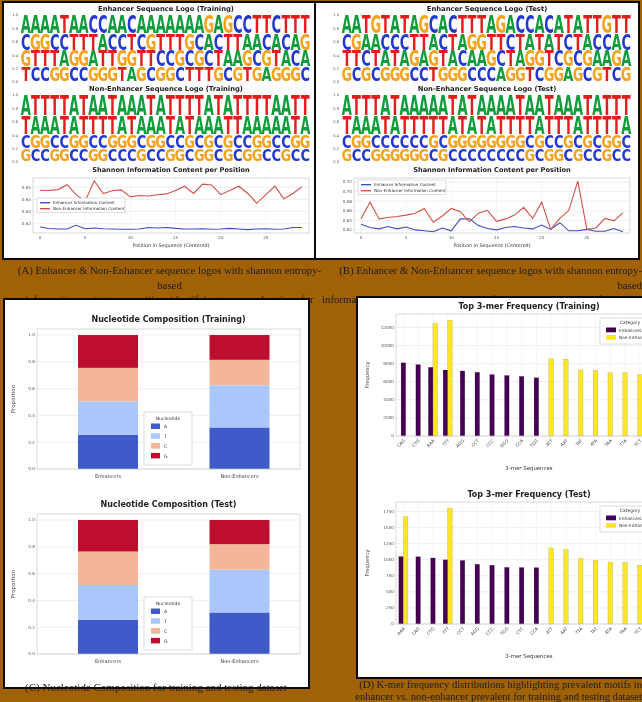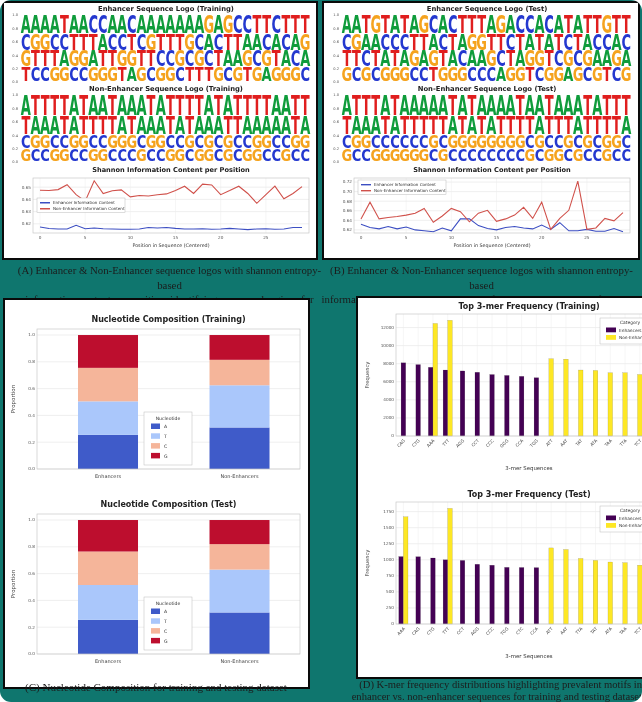--- a/index.html
+++ b/index.html
@@ -1,25 +1,25 @@
 <!DOCTYPE html>
 <html><head>
 <meta charset="utf-8">
 <style>
   html,body{margin:0;padding:0;background:#ffffff;}
-  .page{position:relative;width:642px;height:702px;background:#0f766e;font-family:"DejaVu Sans",sans-serif;overflow:hidden;border-radius:11px;}
+  .page{position:relative;width:642px;height:702px;background:#a16207;font-family:"DejaVu Sans",sans-serif;overflow:hidden;}
   .panel-box{position:absolute;background:#fff;border:2px solid #0a0a0a;}
   .box-a{left:2px;top:1px;width:312px;height:255px;}
-  .box-b{left:322px;top:1px;width:314px;height:255px;}
+  .box-b{left:314px;top:1px;width:314px;height:255px;padding-left:8px;}
   .box-c{left:3px;top:298px;width:303px;height:375px;padding-top:12px;}
   .box-d{left:322px;top:296px;width:314px;height:378px;padding-top:1px;margin-left:34px;}
   .panel-box svg{display:block;margin:0 auto;}
   .caption{position:absolute;text-align:center;font-family:"Liberation Serif",serif;color:#1c1c1c;}
   .cap-a{left:0;top:263px;width:321px;font-size:10.8px;line-height:14.6px;margin-left:9px;}
-  .cap-b{left:321px;top:263px;width:321px;font-size:10.8px;line-height:14.6px;}
+  .cap-b{left:321px;top:263px;width:321px;font-size:10.8px;line-height:14.6px;text-align:right;}
   .cap-c{left:0;top:681px;width:312px;font-size:11px;line-height:13px;}
   .cap-d{left:321px;top:679px;width:321px;font-size:10.6px;line-height:11.8px;text-align:right;}
 </style>
 </head>
 <body>
 
 <div class="page">
 
   <div class="panel-box box-a">
     <svg width="308" height="80">
@@ -870,16 +870,16 @@
         <rect x="247" y="36" width="10" height="4.8" fill="#fde725"></rect>
         <text x="260" y="40.2" font-size="4.3" fill="#333" text-anchor="start" font-family="&quot;DejaVu Sans&quot;,sans-serif">Non-Enhancers</text>
       </svg>
   </div>
 
   <div class="caption cap-c">
     <div>(C) Nucleotide Composition for training and testing dataset</div>
   </div>
   <div class="caption cap-d">
     <div>(D) K-mer frequency distributions highlighting prevalent motifs in</div>
-    <div>enhancer vs. non-enhancer sequences for training and testing dataset</div>
+    <div>enhancer vs. non-enhancer prevalent for training and testing dataset</div>
   </div>
 
 </div>
 
 </body></html>

